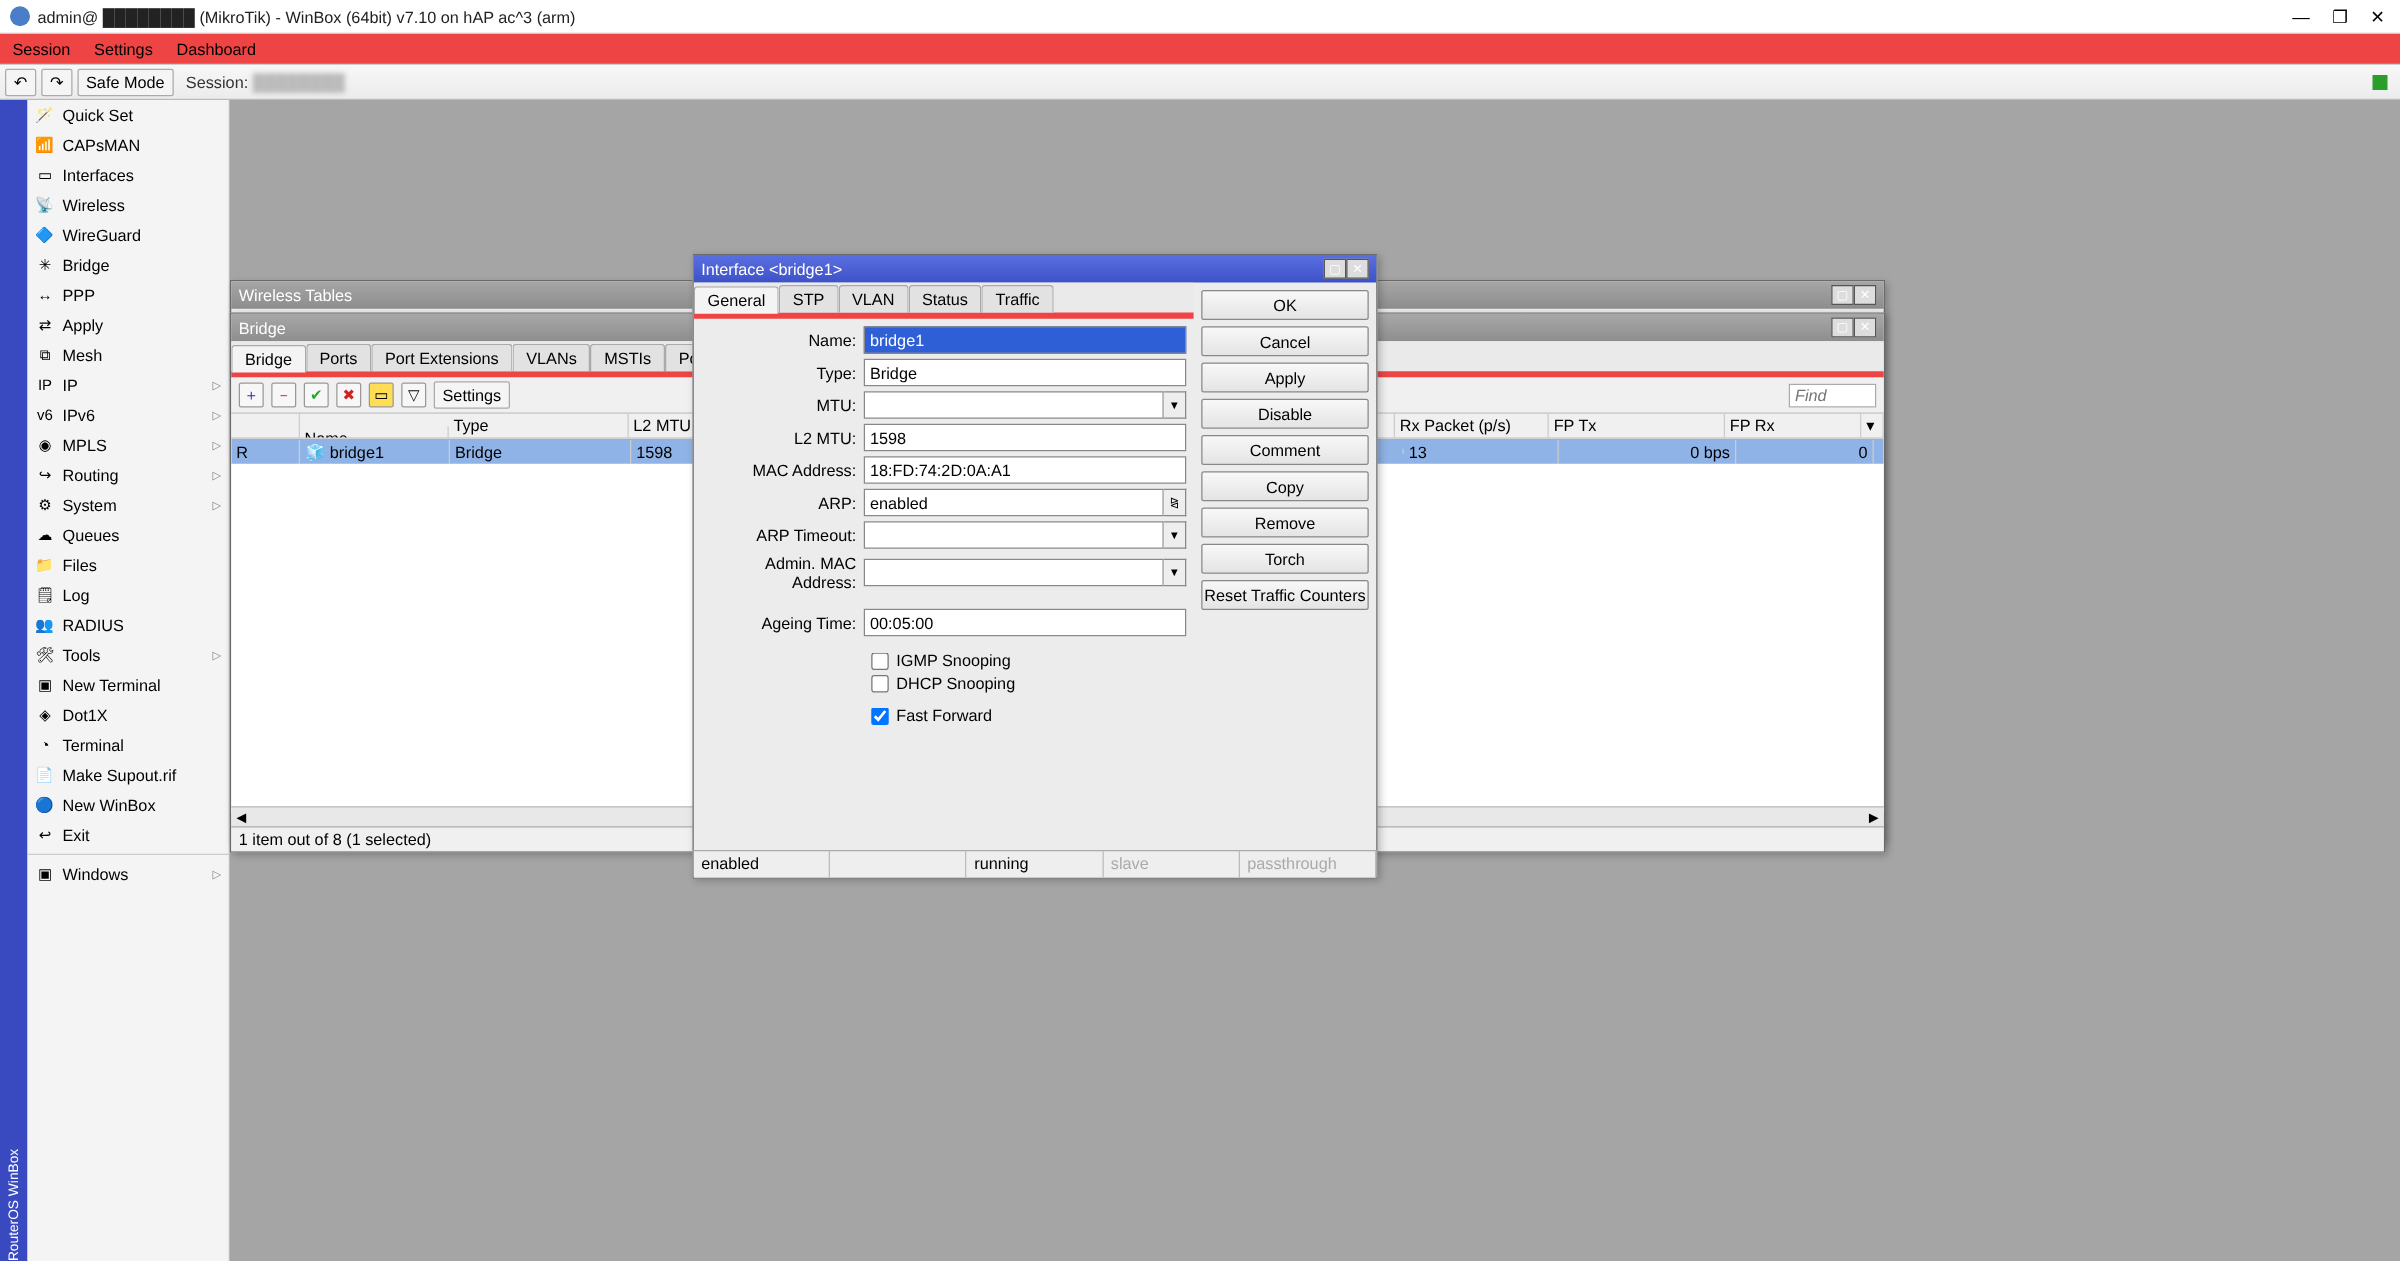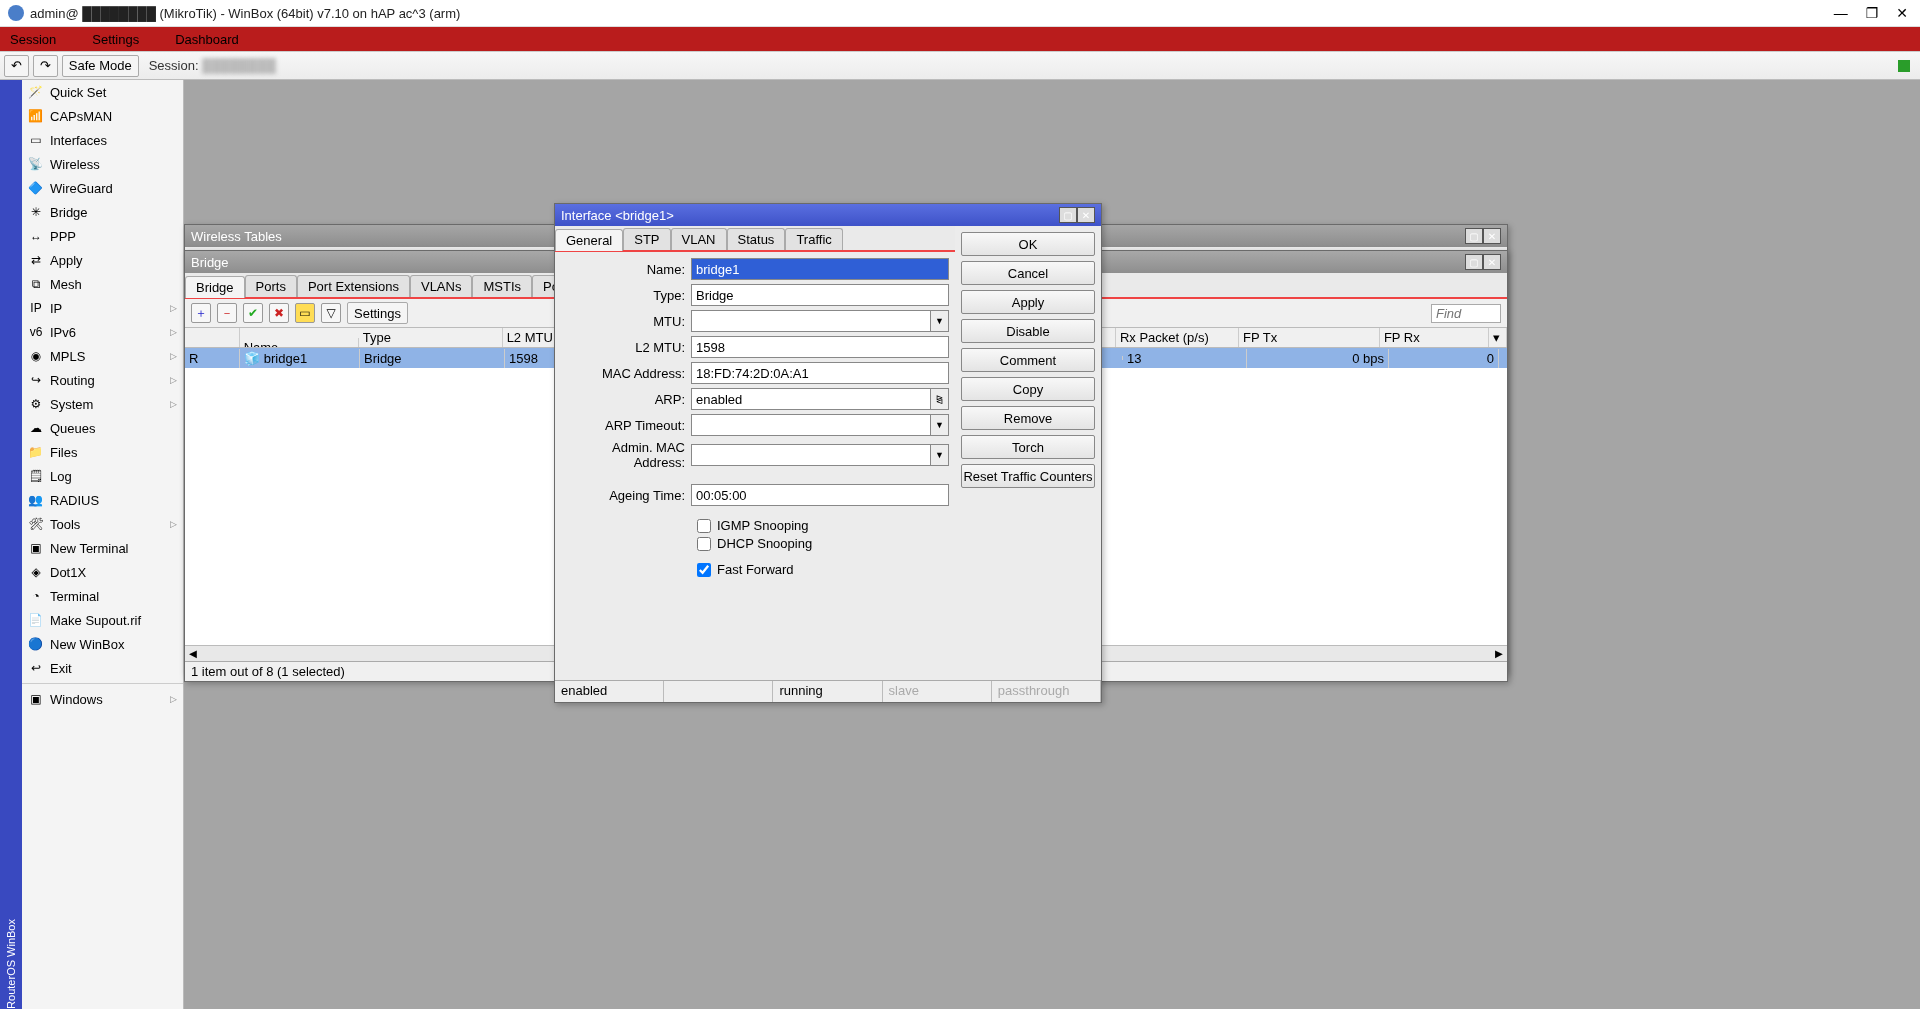--- a/index.html
+++ b/index.html
@@ -6,21 +6,21 @@
 body { background: #f0f0f0; width: 1920px; height: 1009px; overflow: hidden; position: relative; }
 
 
 .titlebar { height: 27px; background: #fff; display: flex; align-items: center; padding: 4px 8px; border-bottom: 1px solid #ddd; }
 .titlebar .icon { width: 16px; height: 16px; border-radius: 50%; background: #4a7ec9; margin-right: 6px; }
 .titlebar .ttext { flex: 1; color: #222; }
 .winctrls { display: flex; gap: 18px; margin-right: 4px; }
 .winctrls span { cursor: pointer; font-size: 14px; }
 
 
-.menubar { height: 25px; background: #b91c1c; display: flex; align-items: center; padding: 0 10px; gap: 36px; border-bottom: 1px solid #ccc; }
+.menubar { height: 25px; background: #ef4444; display: flex; align-items: center; padding: 0 10px; gap: 19px; border-bottom: 1px solid #ccc; }
 .menubar span { cursor: pointer; }
 
 
 .toolbar { height: 28px; background: linear-gradient(#f7f7f7,#ececec); display:flex; align-items:center; padding:0 4px; border-bottom:1px solid #bbb; }
 .tbtn { border:1px solid #aaa; background:#f5f5f5; padding:1px 6px; margin-right:4px; cursor:pointer; border-radius:2px; display:flex; align-items:center; height:22px; }
 .tb-session { margin-left:6px; color:#333;}
 .tb-session .blur { color:#bbb; filter:blur(2px); }
 .tb-led { width:12px;height:12px;background:#2a9d2a;margin-left:auto;margin-right:6px; }
 
 
@@ -42,21 +42,21 @@
 .mwin .mtitle { background:linear-gradient(#a8a8a8,#8e8e8e); color:#fff; height:22px; display:flex; align-items:center; padding:0 6px; font-size:13px; }
 .mwin .mbtns { margin-left:auto; display:flex; gap:0; }
 .mwin .mbtns span { width:18px;height:16px;border:1px solid #555;background:#ddd;display:flex;align-items:center;justify-content:center;font-size:10px;cursor:pointer; }
 
 
 #wlwin { left:0; top:144px; width:1324px; height:450px; }
 #wlwin .mtitle { background:linear-gradient(#a6a6a6,#8d8d8d); }
 
 
 #brwin { left:0; top:170px; width:1324px; height:432px; }
-#brwin .tabs, #ifwin .tabs { display:flex; background:#eaeaea; border-bottom:2px solid #ef4444; padding-top:2px; }
+#brwin .tabs, #ifwin .tabs { display:flex; background:#eaeaea; border-bottom:5px solid #ef4444; padding-top:2px; }
 .tab { padding:3px 10px; border:1px solid #aaa; border-bottom:none; background:#e2e2e2; margin-right:0; cursor:pointer; border-radius:3px 3px 0 0; }
 .tab.active { background:#f4f4f4; position:relative; top:1px; }
 .tbarrow { background:#f0f0f0; display:flex; align-items:center; padding:3px 6px; gap:6px; border-bottom:1px solid #bbb;}
 .tbarrow .ib { width:20px;height:20px;border:1px solid #999;background:#f7f7f7;display:flex;align-items:center;justify-content:center;cursor:pointer;border-radius:2px; font-size:12px;}
 .tbarrow .ib.red{color:#c22;}
 .tbarrow .ib.blue{color:#22c;}
 .tbarrow .ib.grn{color:#2a2;}
 .tbarrow .ib.yel{background:#ffdd55;}
 .tbarrow .find { margin-left:auto; width:70px; border:1px solid #aaa; padding:1px 4px; color:#888; font-style:italic; background:#fff;}
 .thead { display:flex; background:#f0f0f0; border-bottom:1px solid #bbb; height:20px; }

